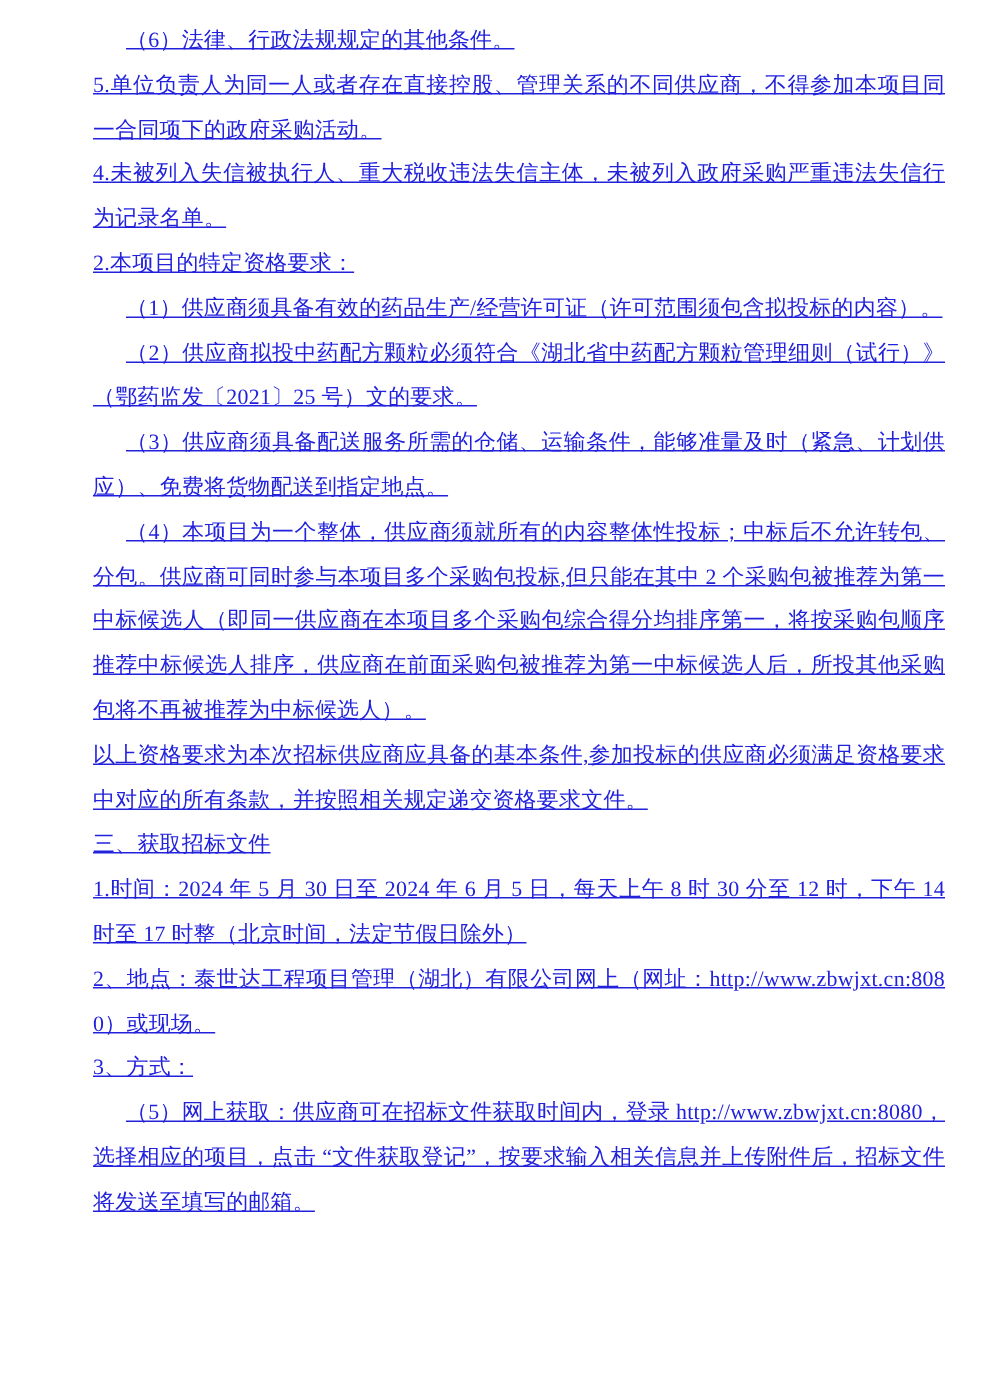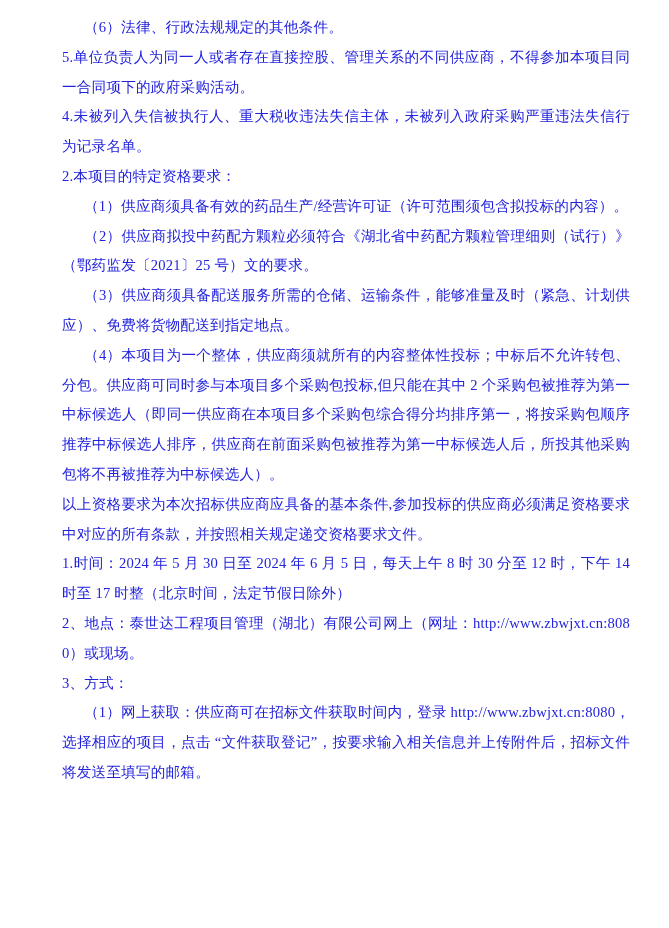--- a/index.html
+++ b/index.html
@@ -19,37 +19,39 @@
   .doc p {
     margin: 0;
     padding: 0;
     font-family: "Liberation Serif", "DejaVu Serif", serif;
     font-size: 14.6px;
     line-height: 29.8px;
     color: #2222dd;
     text-align: justify;
     letter-spacing: 0.2px;
     word-break: break-all;
+    text-decoration: underline;
   }
   .doc p.indent {
     text-indent: 22px;
   }
 </style>
 </head>
 <body>
 
 <div class="page">
   <div class="doc">
     <p class="indent">（6）法律、行政法规规定的其他条件。</p>
     <p>5.单位负责人为同一人或者存在直接控股、管理关系的不同供应商，不得参加本项目同一合同项下的政府采购活动。</p>
     <p>4.未被列入失信被执行人、重大税收违法失信主体，未被列入政府采购严重违法失信行为记录名单。</p>
     <p>2.本项目的特定资格要求：</p>
     <p class="indent">（1）供应商须具备有效的药品生产/经营许可证（许可范围须包含拟投标的内容）。</p>
     <p class="indent">（2）供应商拟投中药配方颗粒必须符合《湖北省中药配方颗粒管理细则（试行）》（鄂药监发〔2021〕25 号）文的要求。</p>
     <p class="indent">（3）供应商须具备配送服务所需的仓储、运输条件，能够准量及时（紧急、计划供应）、免费将货物配送到指定地点。</p>
     <p class="indent">（4）本项目为一个整体，供应商须就所有的内容整体性投标；中标后不允许转包、分包。供应商可同时参与本项目多个采购包投标,但只能在其中 2 个采购包被推荐为第一中标候选人（即同一供应商在本项目多个采购包综合得分均排序第一，将按采购包顺序推荐中标候选人排序，供应商在前面采购包被推荐为第一中标候选人后，所投其他采购包将不再被推荐为中标候选人）。</p>
     <p>以上资格要求为本次招标供应商应具备的基本条件,参加投标的供应商必须满足资格要求中对应的所有条款，并按照相关规定递交资格要求文件。</p>
+    <p>三、获取招标文件</p>
     <p>1.时间：2024 年 5 月 30 日至 2024 年 6 月 5 日，每天上午 8 时 30 分至 12 时，下午 14 时至 17 时整（北京时间，法定节假日除外）</p>
     <p>2、地点：泰世达工程项目管理（湖北）有限公司网上（网址：http://www.zbwjxt.cn:8080）或现场。</p>
     <p>3、方式：</p>
-    <p class="indent">（1）网上获取：供应商可在招标文件获取时间内，登录 http://www.zbwjxt.cn:8080，选择相应的项目，点击 “文件获取登记”，按要求输入相关信息并上传附件后，招标文件将发送至填写的邮箱。</p>
+    <p class="indent">（5）网上获取：供应商可在招标文件获取时间内，登录 http://www.zbwjxt.cn:8080，选择相应的项目，点击 “文件获取登记”，按要求输入相关信息并上传附件后，招标文件将发送至填写的邮箱。</p>
   </div>
 </div>
 
 </body></html>

